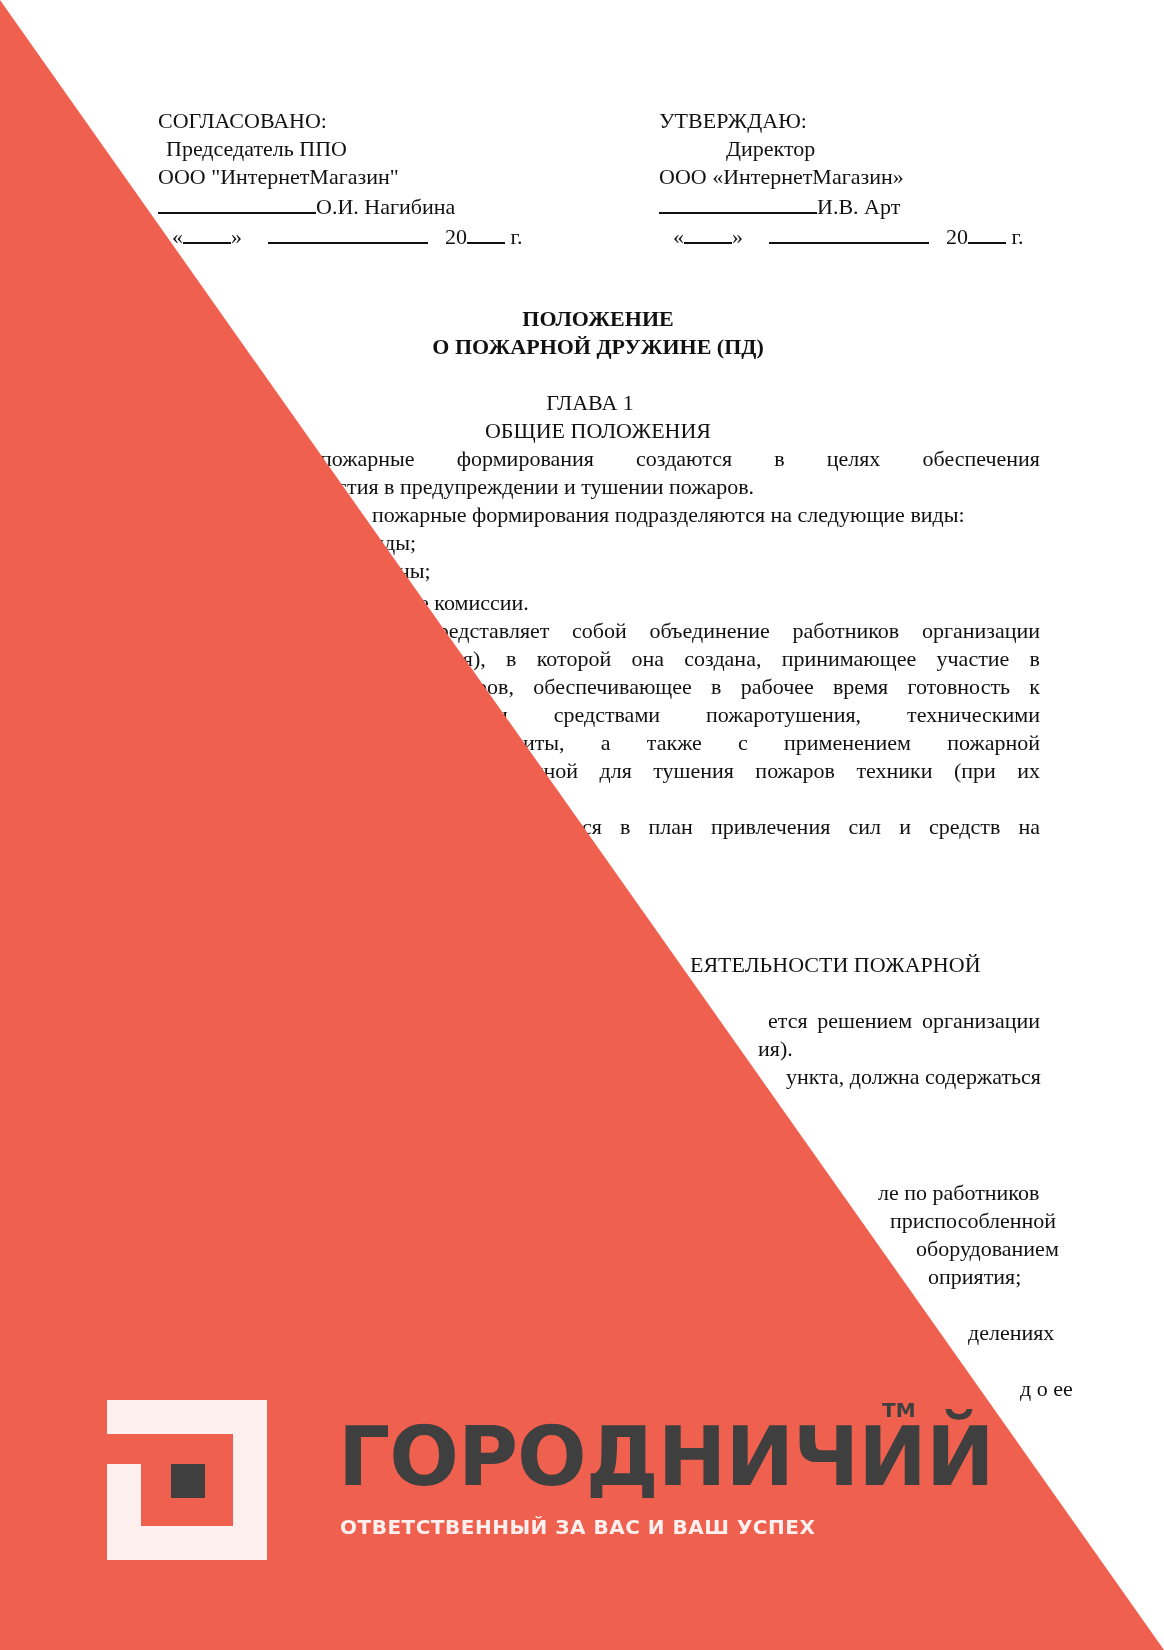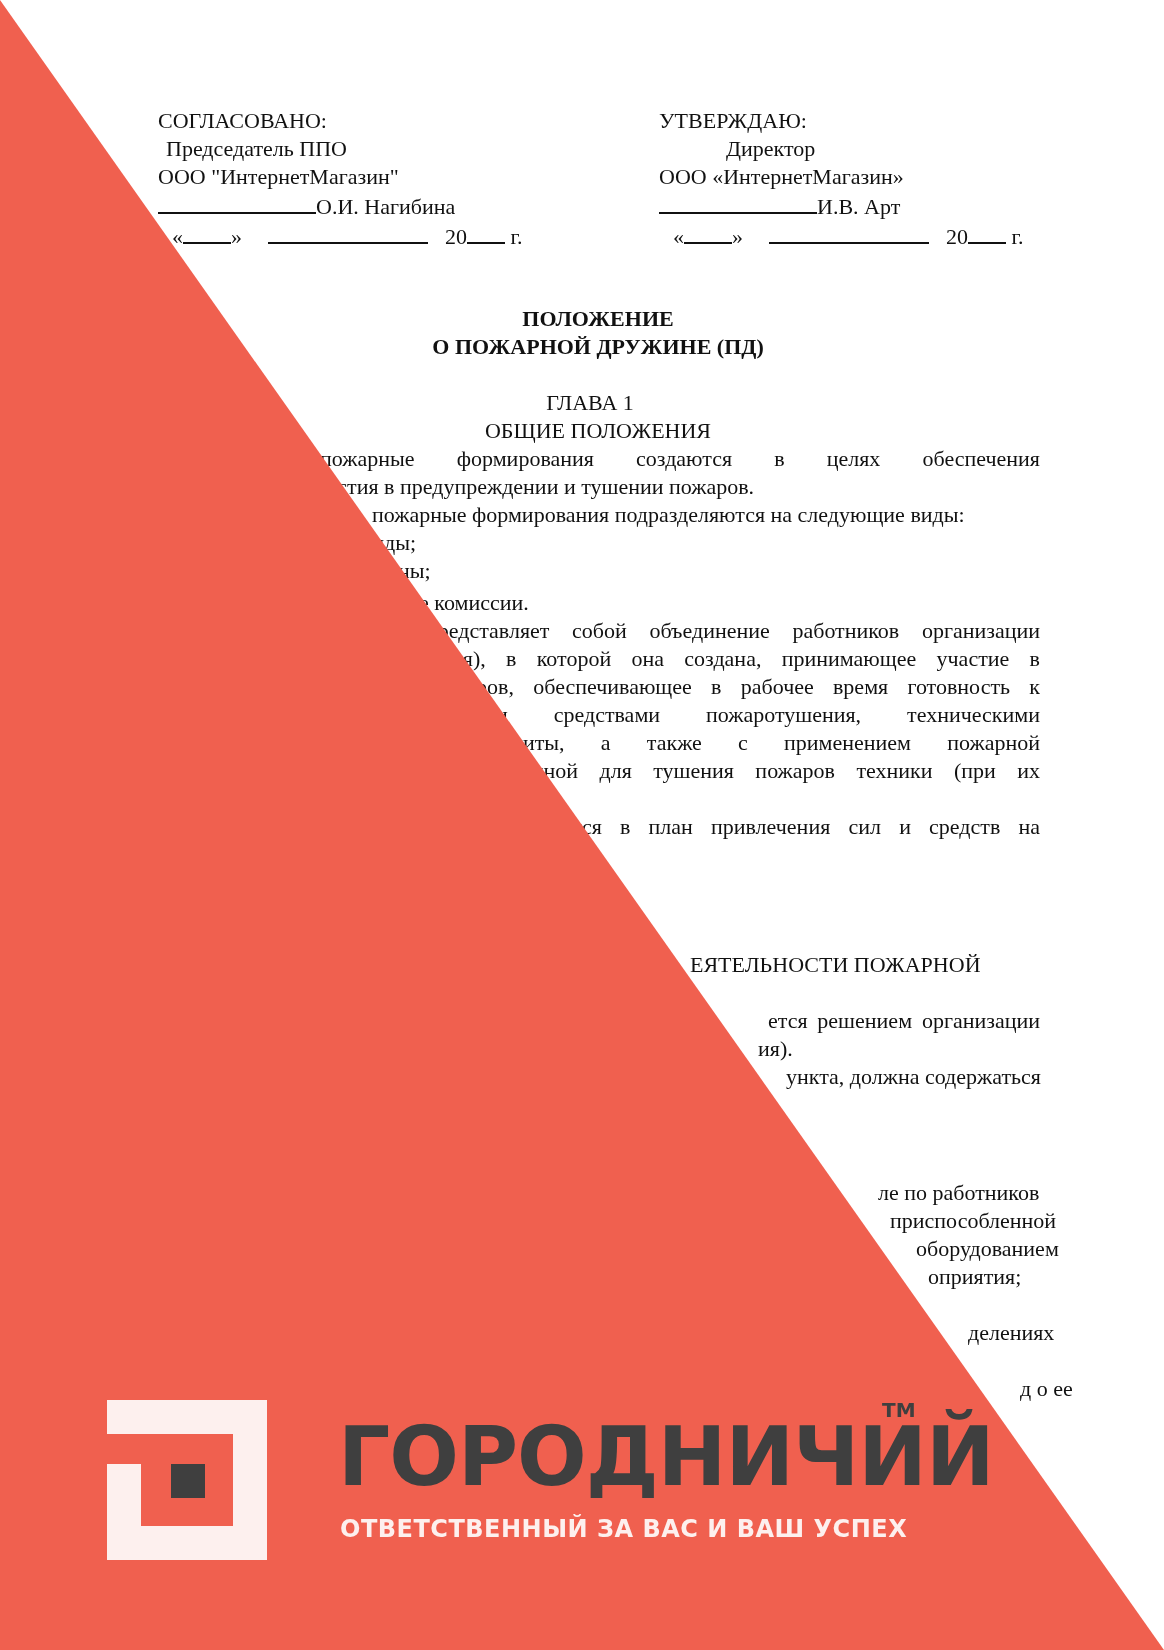--- a/index.html
+++ b/index.html
@@ -27,21 +27,21 @@
       font-size: 82px; line-height: 90px; color: #3f3f3f; letter-spacing: -1px;
     }
     .tm {
       position: absolute; left: 882px; top: 1398px;
       font-family: "DejaVu Sans", sans-serif; font-weight: bold;
       font-size: 20px; color: #3f3f3f;
     }
     .tagline {
       position: absolute; left: 340px; top: 1515px;
       font-family: "DejaVu Sans", sans-serif; font-weight: bold;
-      font-size: 24px; color: #fdf0ee; letter-spacing: 0.5px;
+      font-size: 20px; color: #fdf0ee; letter-spacing: 0.5px;
     }
   </style>
 </head>
 <body>
 
 <div class="doc">
 
   <div class="line" style="left:158px; top:108px;">СОГЛАСОВАНО:</div>
   <div class="line" style="left:158px; top:136px;margin-left:8px;">Председатель ППО</div>
   <div class="line" style="left:158px; top:164px;">ООО "ИнтернетМагазин"</div>

